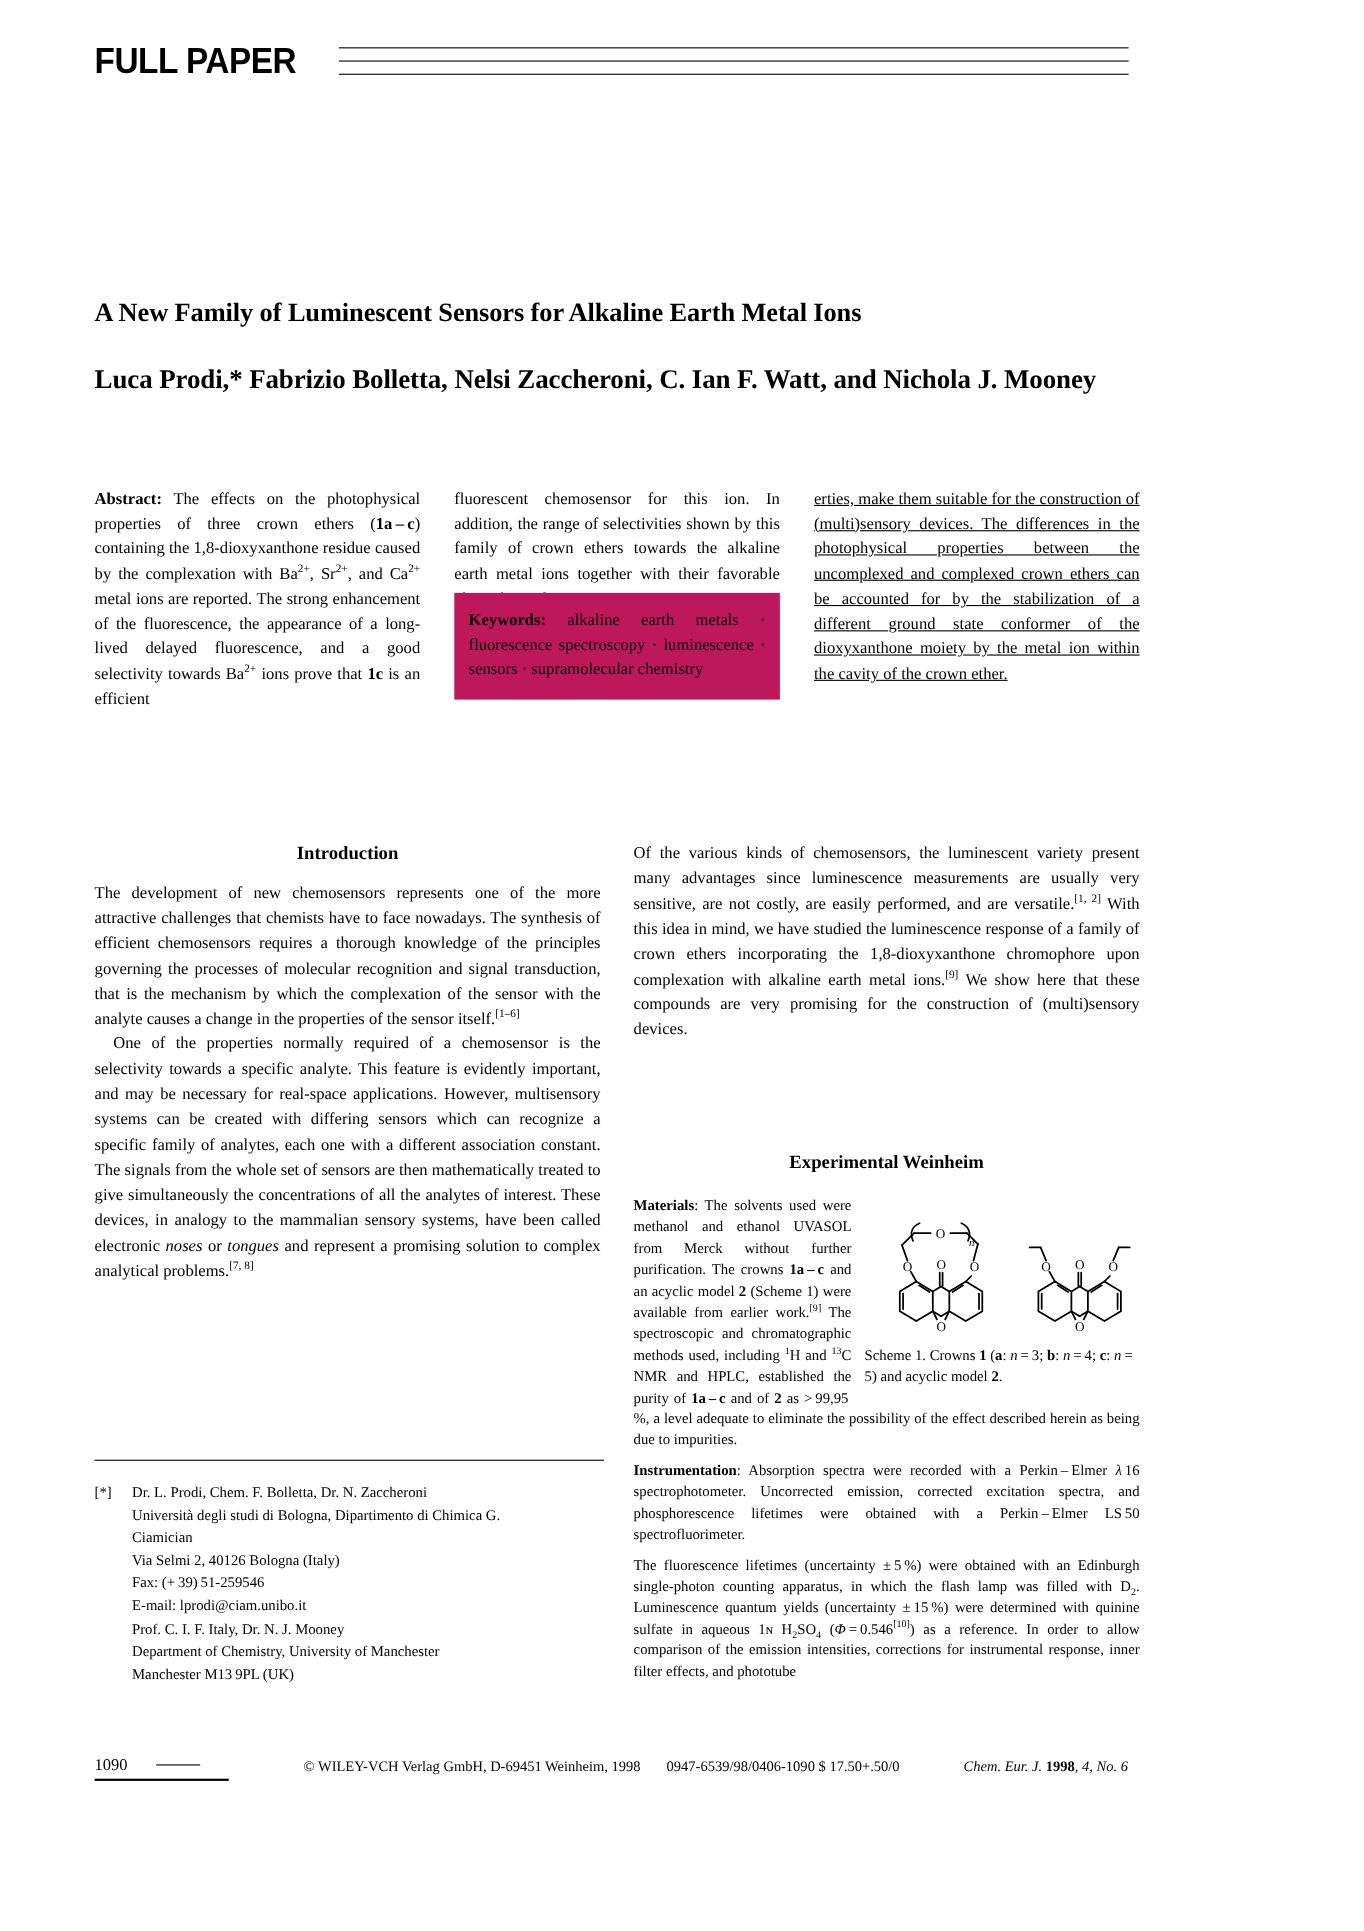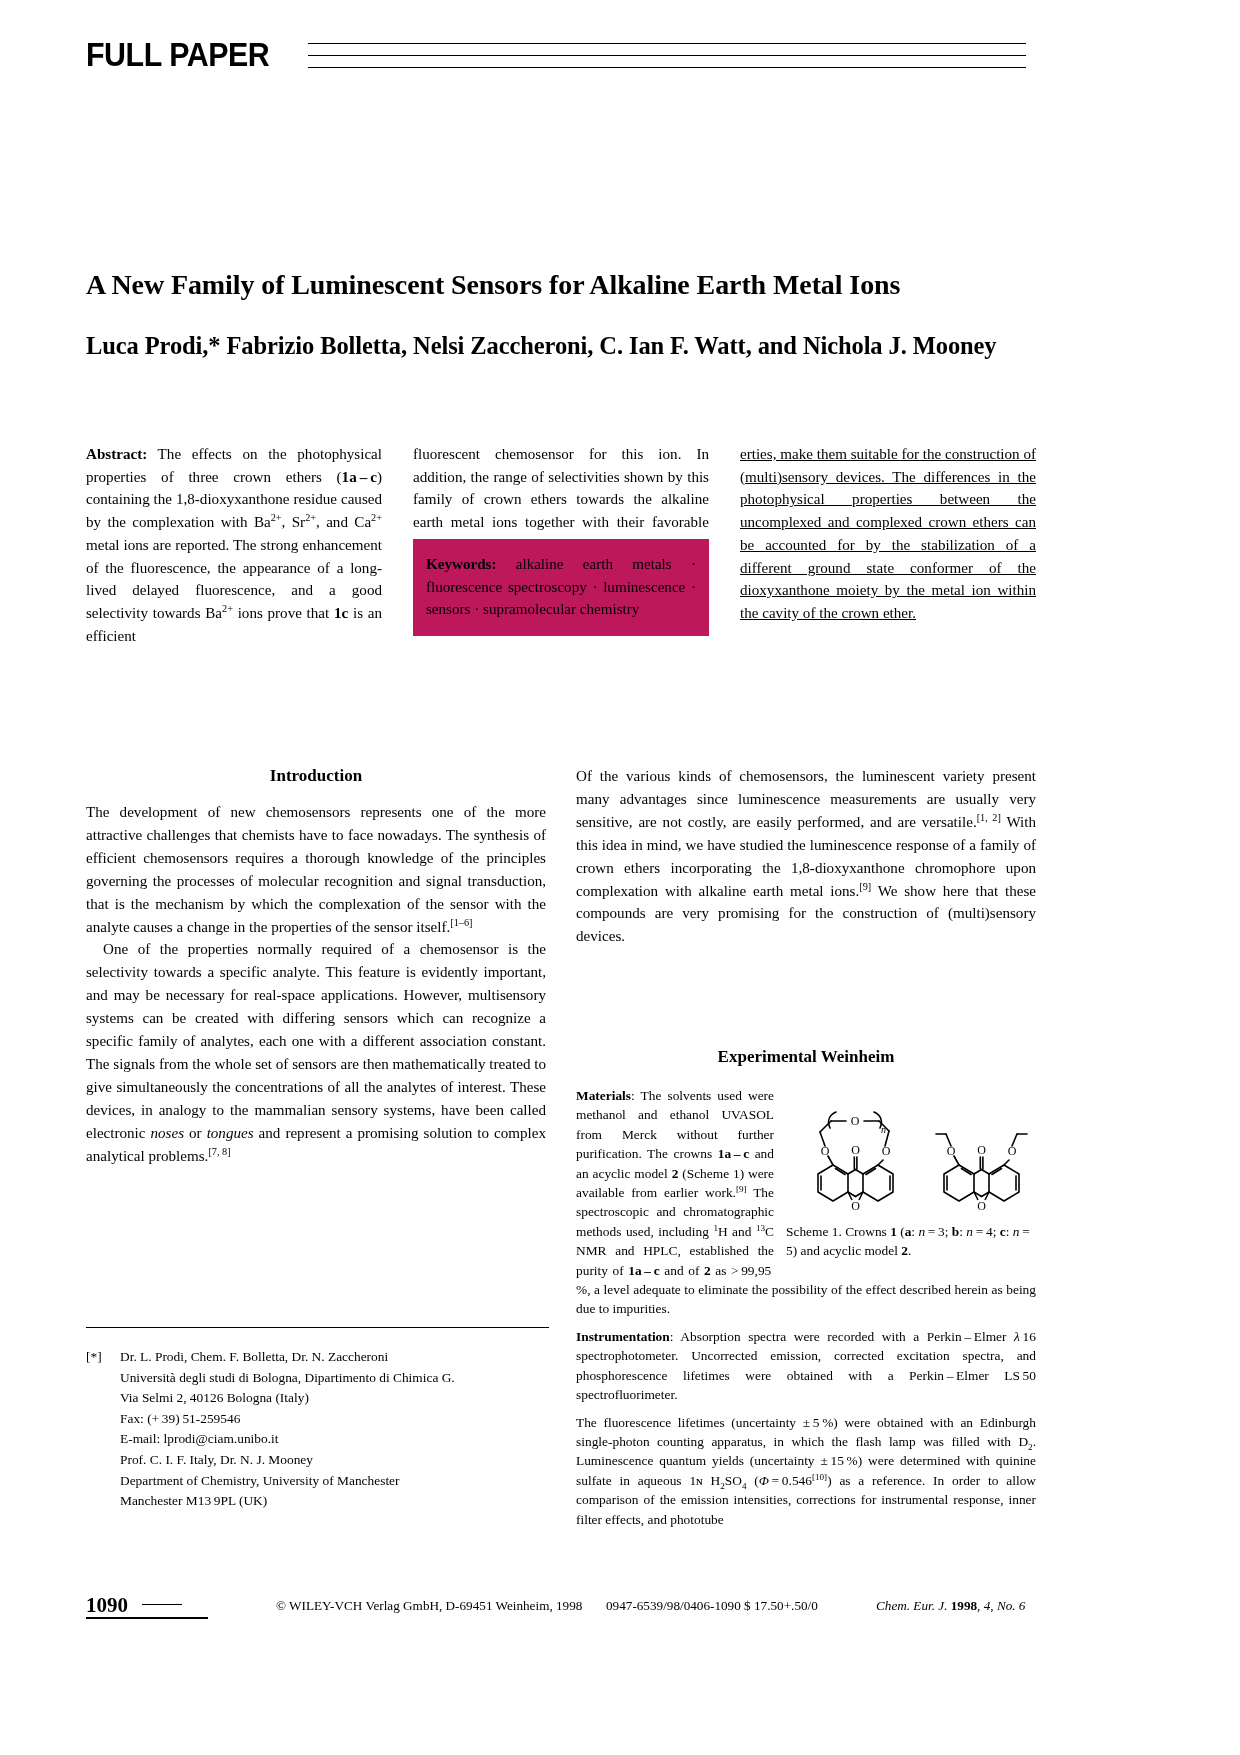--- a/index.html
+++ b/index.html
@@ -56,21 +56,21 @@
     border-top: 1.6px solid #000;
     margin-bottom: 11px;
   }
 
   
   .title {
     position: absolute;
     left: 86px;
     top: 268px;
     width: 950px;
-    font-size: 28px;
+    font-size: 24px;
     font-weight: bold;
     line-height: 34px;
     letter-spacing: -0.1px;
   }
   .authors {
     position: absolute;
     left: 86px;
     top: 331px;
     width: 950px;
     font-size: 24.5px;
@@ -221,22 +221,22 @@
     top: 1596px;
     width: 950px;
     height: 30px;
     font-size: 13.2px;
     line-height: 18px;
   }
   .folio {
     position: absolute;
     left: 0;
     top: 0;
-    font-size: 21px;
-    font-weight: bold;
+    font-size: 15px;
+    font-weight: normal;
   }
   .folio-rule {
     position: absolute;
     left: 0;
     top: 21px;
     width: 122px;
     border-top: 2.2px solid #000;
   }
   .folio-dash {
     position: absolute;
@@ -392,20 +392,21 @@
     </div>
   </div>
 
   <div class="footnote-rule"></div>
   <div class="footnote">
     <span class="fn-row">
       <span class="fn-marker">[*]</span>
       <span>Dr. L. Prodi, Chem. F. Bolletta, Dr. N. Zaccheroni</span>
     </span>
     <span class="fn-row">Università degli studi di Bologna, Dipartimento di Chimica G.</span>
+    <span class="fn-row">Ciamician</span>
     <span class="fn-row">Via Selmi 2, 40126 Bologna (Italy)</span>
     <span class="fn-row">Fax: (+ 39) 51-259546</span>
     <span class="fn-row">E-mail: lprodi@ciam.unibo.it</span>
     <span class="fn-gap"></span>
     <span class="fn-row">Prof. C. I. F. Italy, Dr. N. J. Mooney</span>
     <span class="fn-row">Department of Chemistry, University of Manchester</span>
     <span class="fn-row">Manchester M13 9PL (UK)</span>
   </div>
 
   <div class="footer">

